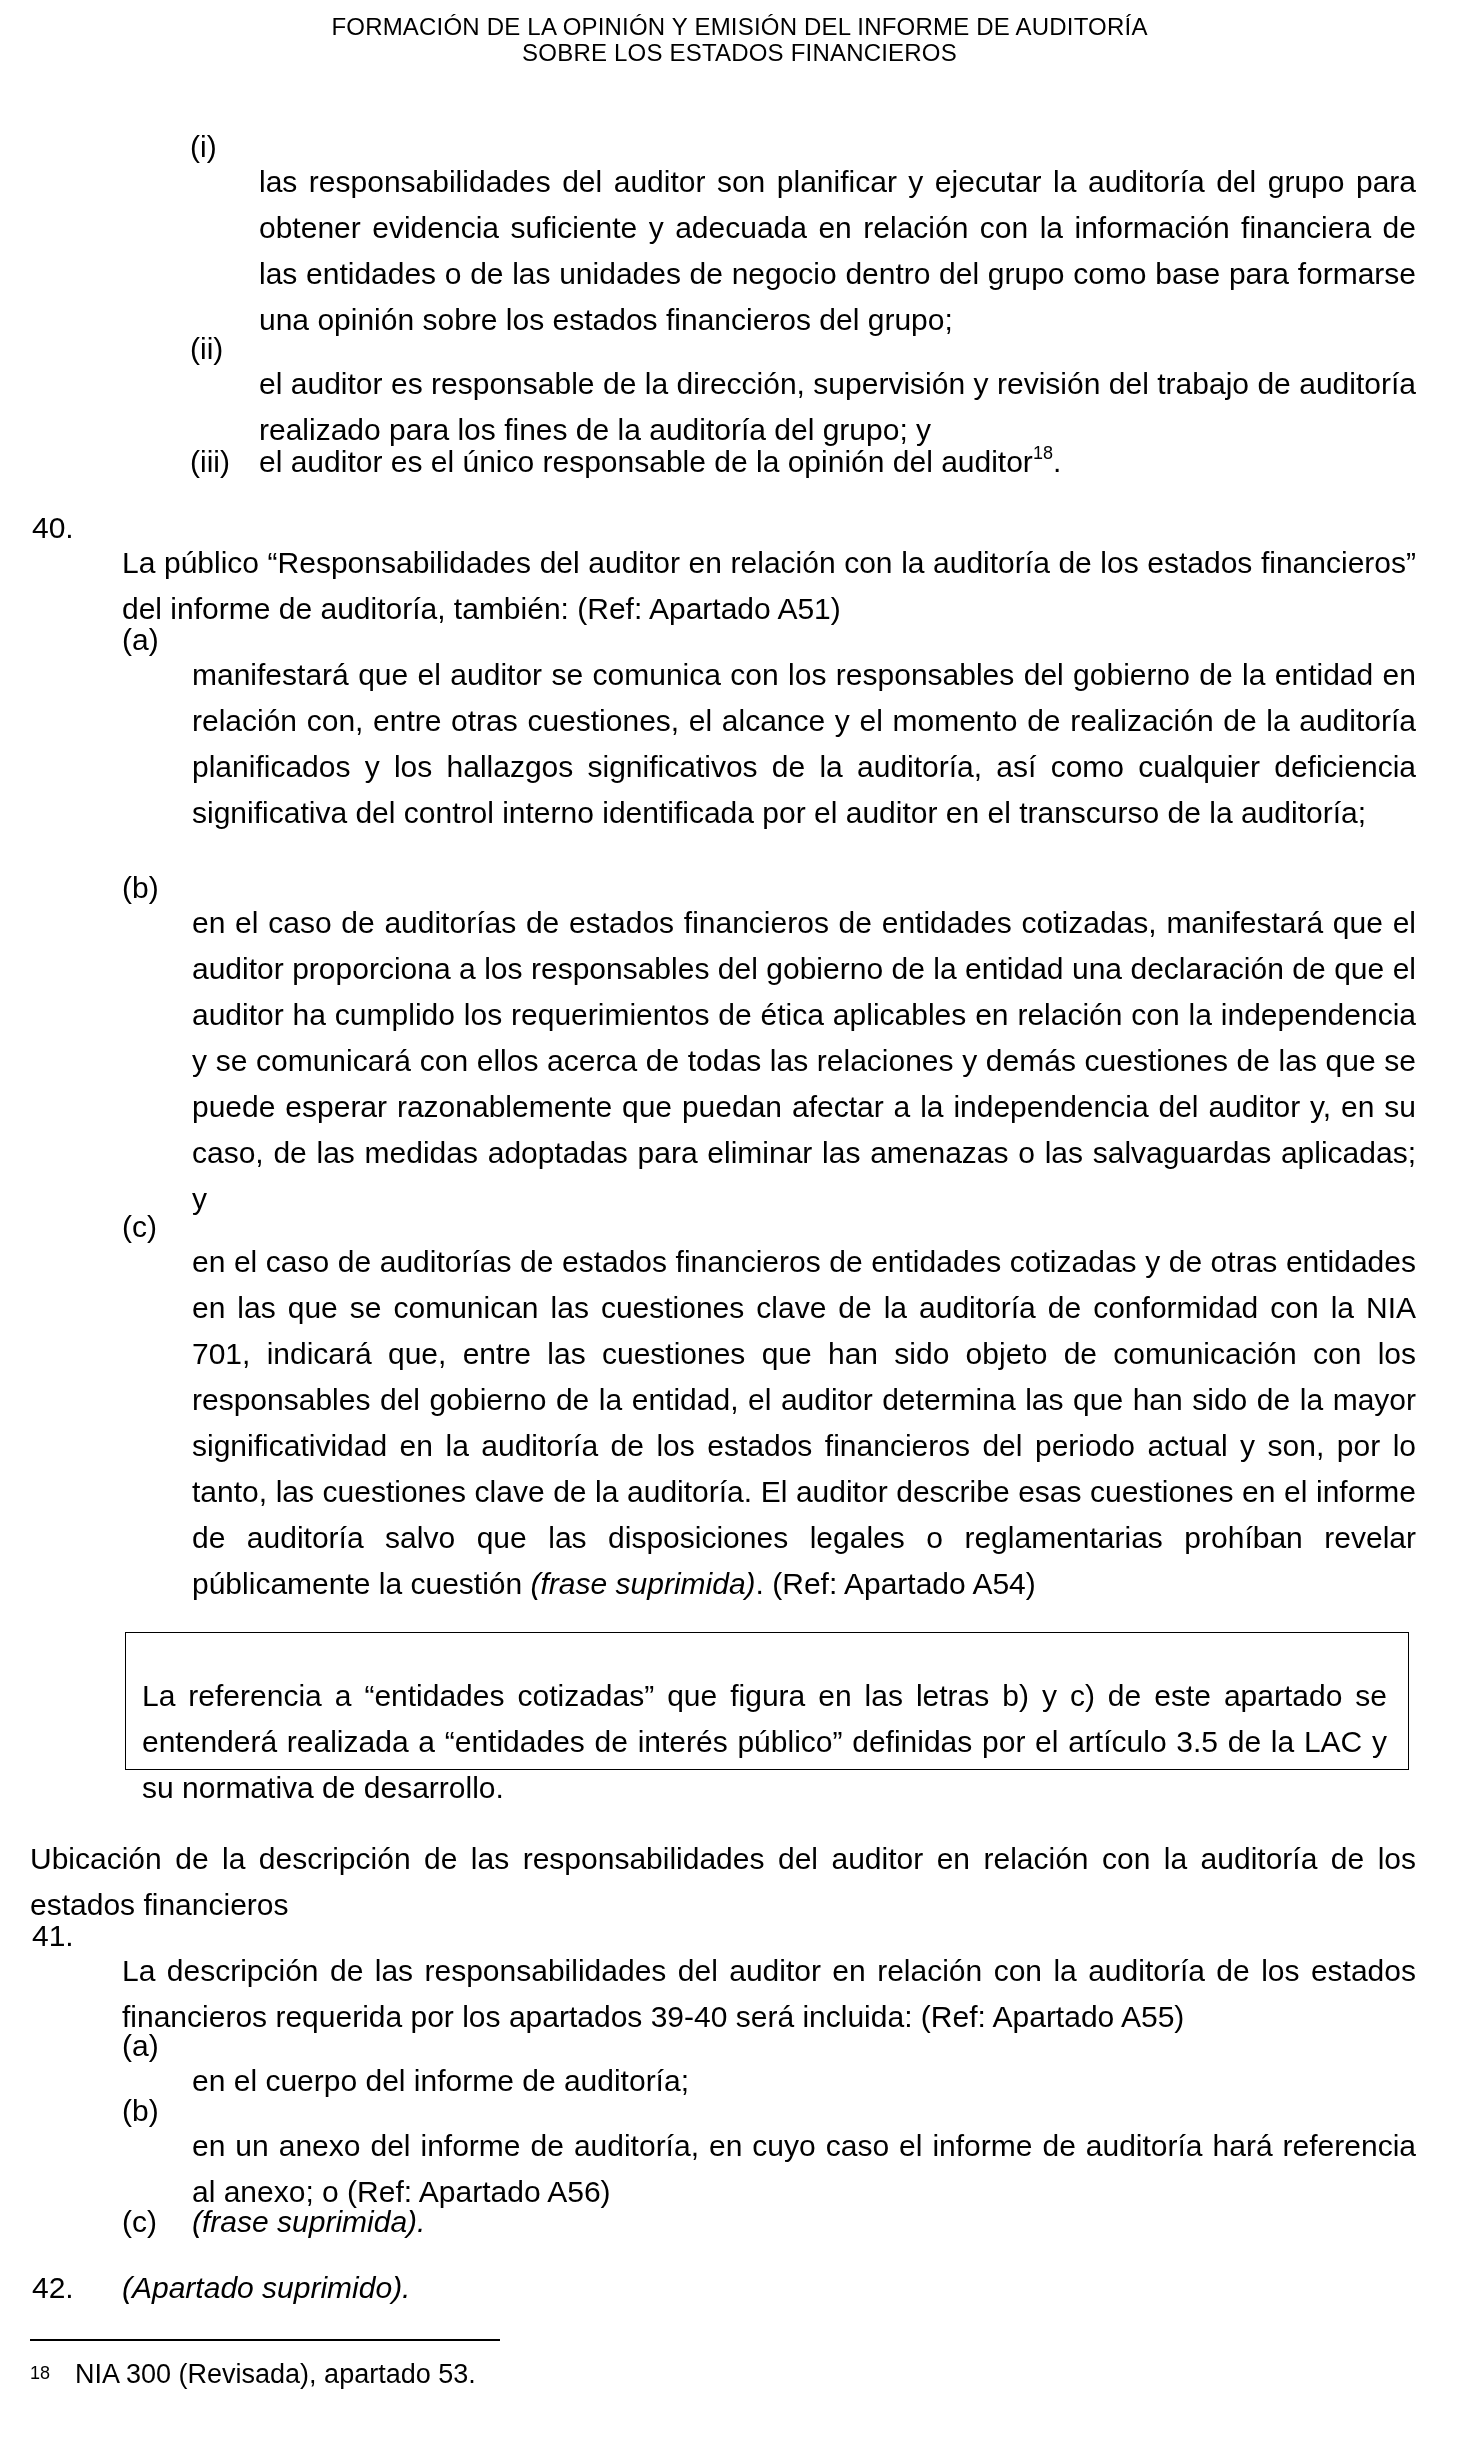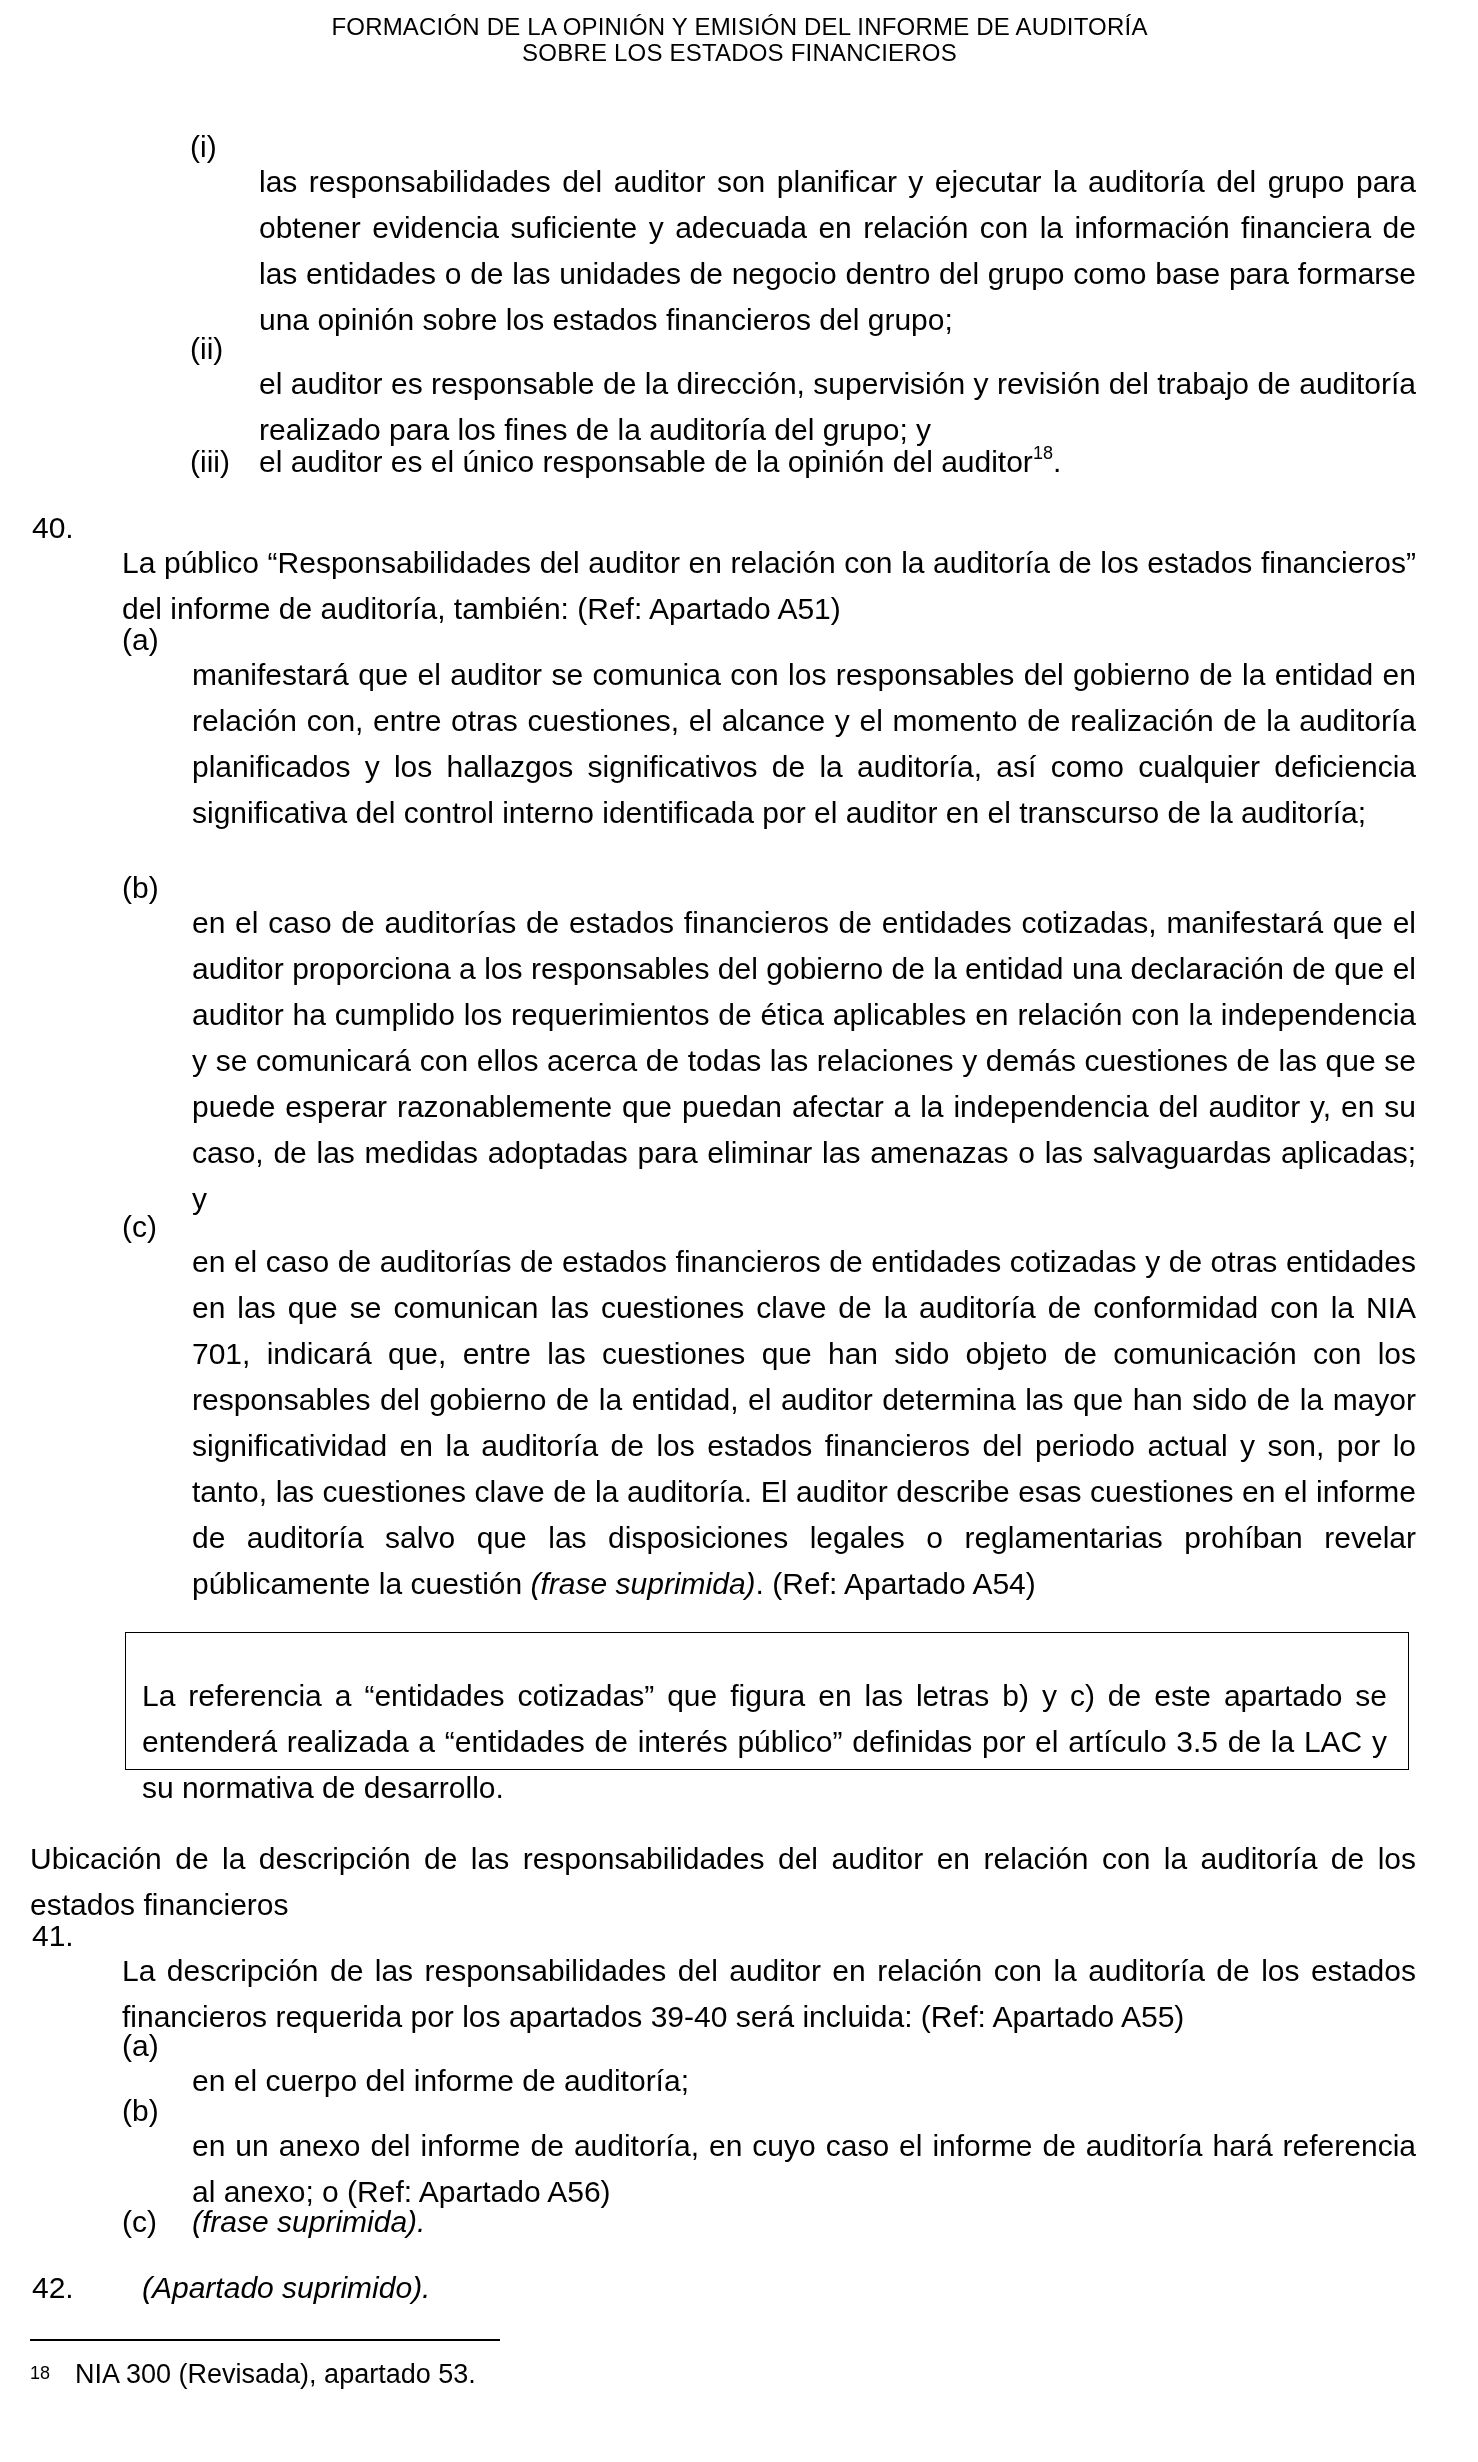--- a/index.html
+++ b/index.html
@@ -57,18 +57,18 @@
 <div class="lbl" style="left:122px; top:2023px;">(a)</div>
 <div class="para last" style="left:192px; top:2023px; width:1224px;">en el cuerpo del informe de auditoría;</div>
 
 <div class="lbl" style="left:122px; top:2088px;">(b)</div>
 <div class="para last" style="left:192px; top:2088px; width:1224px;">en un anexo del informe de auditoría, en cuyo caso el informe de auditoría hará referencia al anexo; o (Ref: Apartado A56)</div>
 
 <div class="lbl" style="left:122px; top:2199px;">(c)</div>
 <div class="para i" style="left:192px; top:2199px; width:1224px;">(frase suprimida).</div>
 
 <div class="lbl" style="left:32px; top:2265px;">42.</div>
-<div class="para i" style="left:122px; top:2265px; width:1294px;margin-left:20px;">(Apartado suprimido).</div>
+<div class="para i" style="left:122px; top:2265px; width:1294px;">(Apartado suprimido).</div>
 
 <div class="rule"></div>
 <div class="fnnum">18</div>
 <div class="fntext">NIA 300 (Revisada), apartado 53.</div>
 
 
 </body></html>

